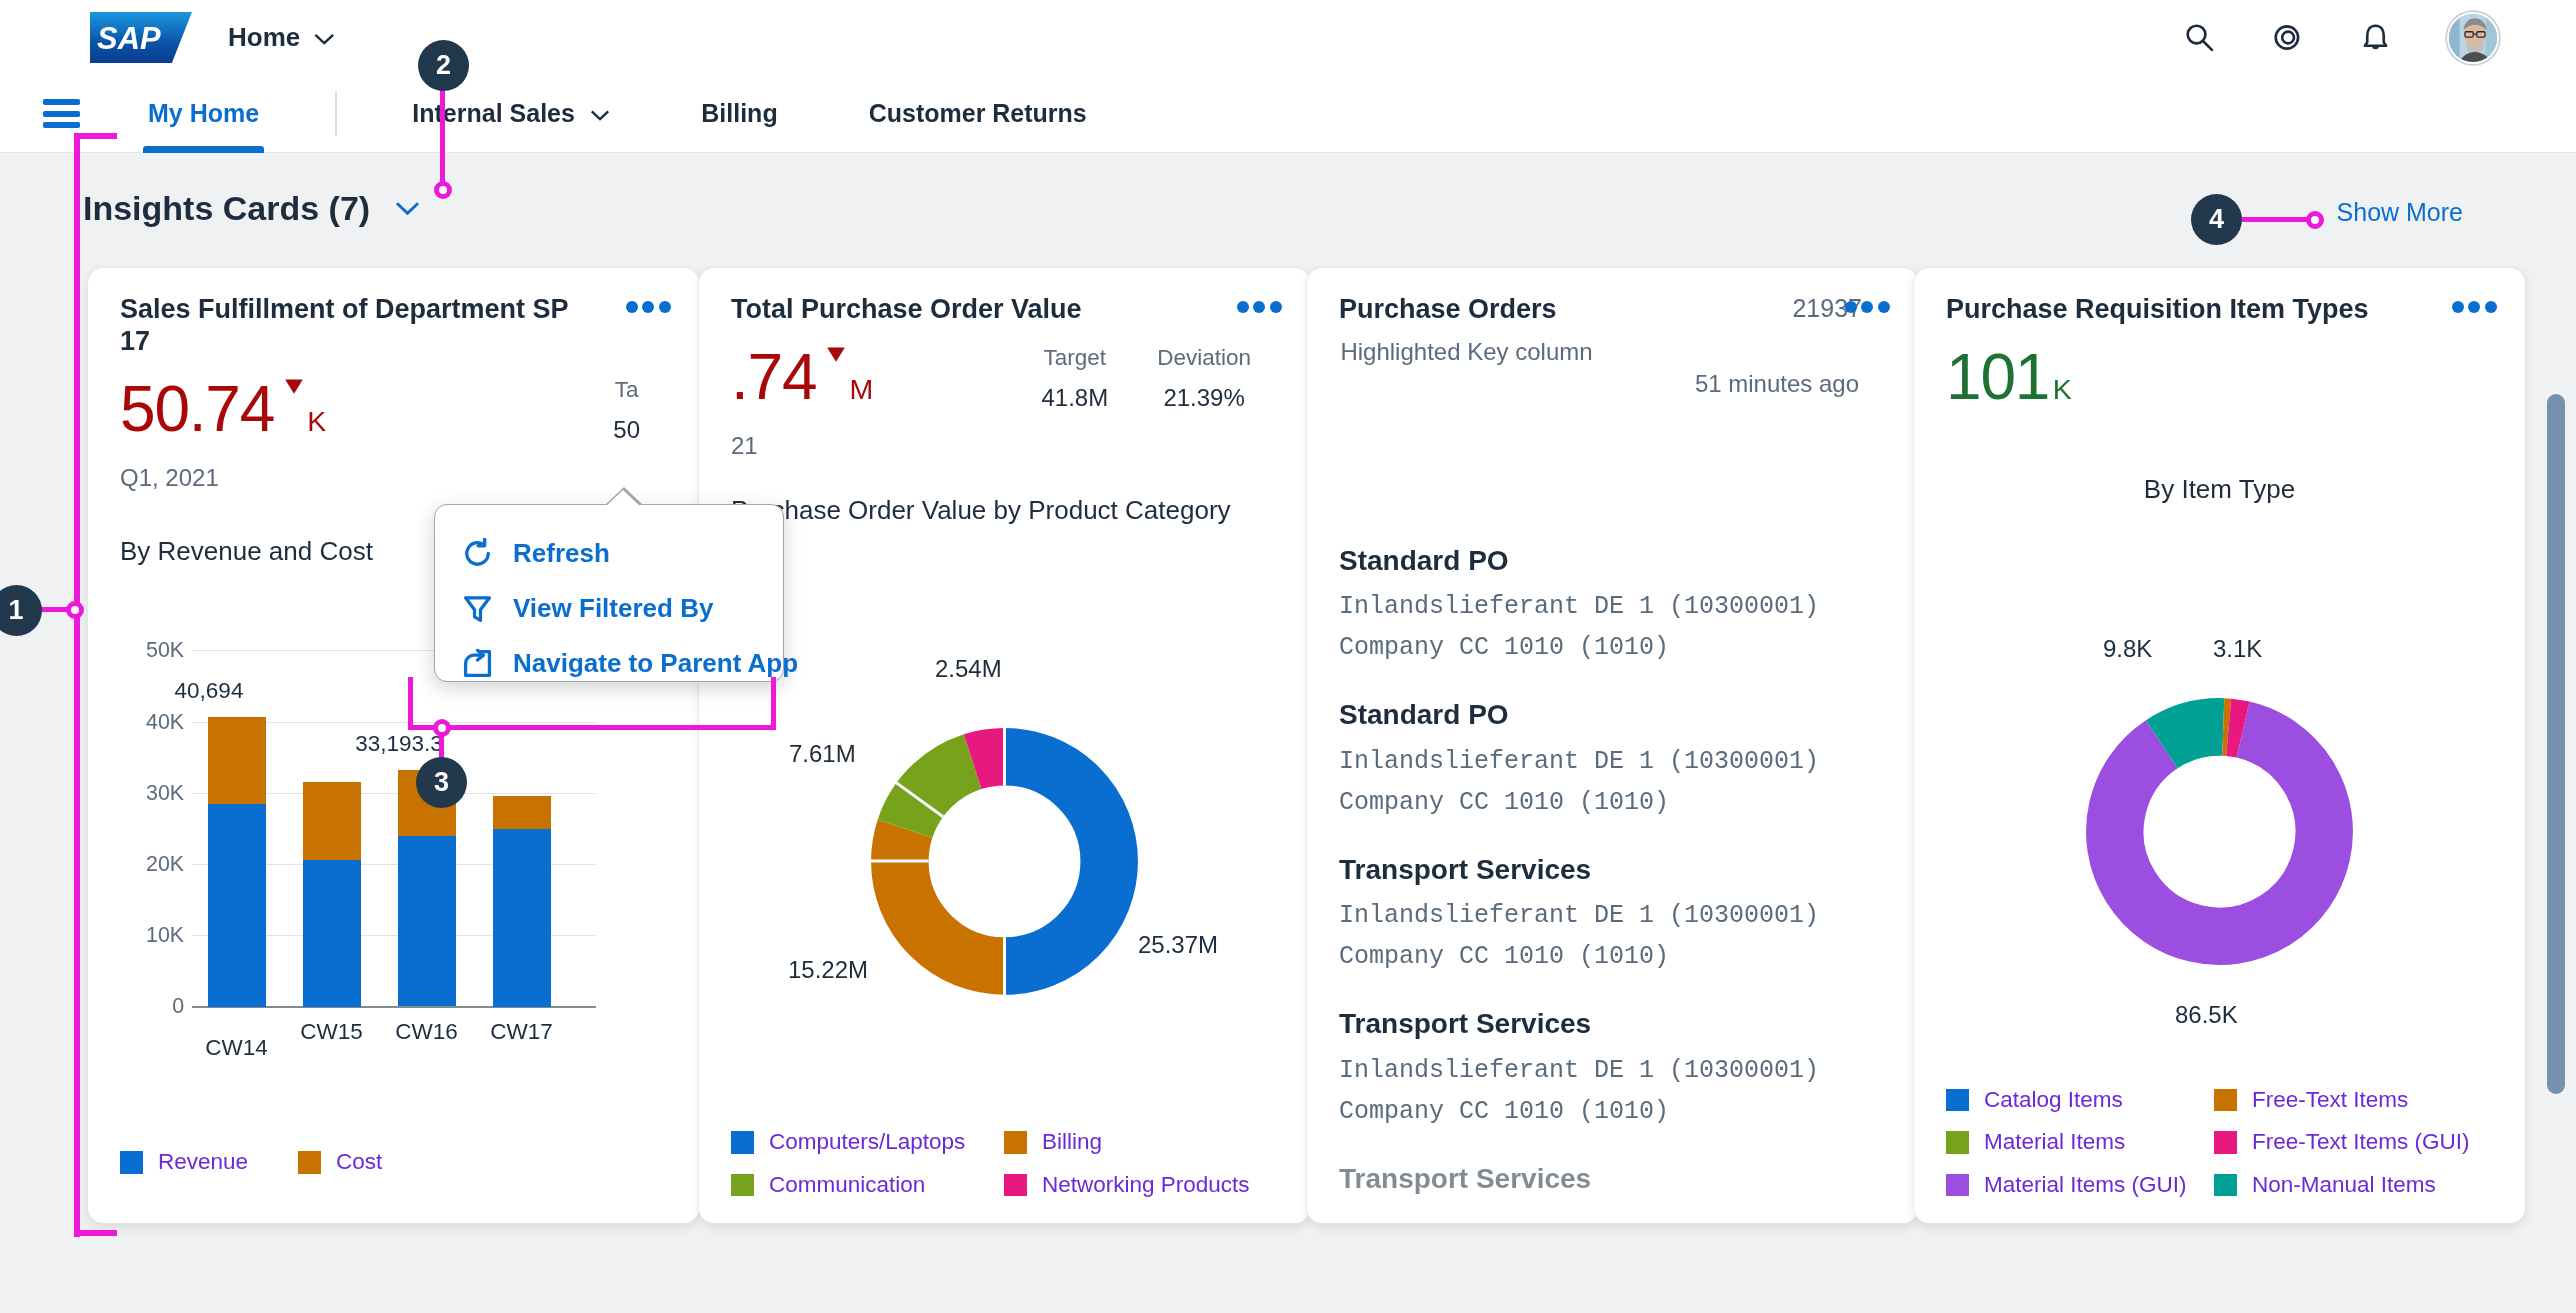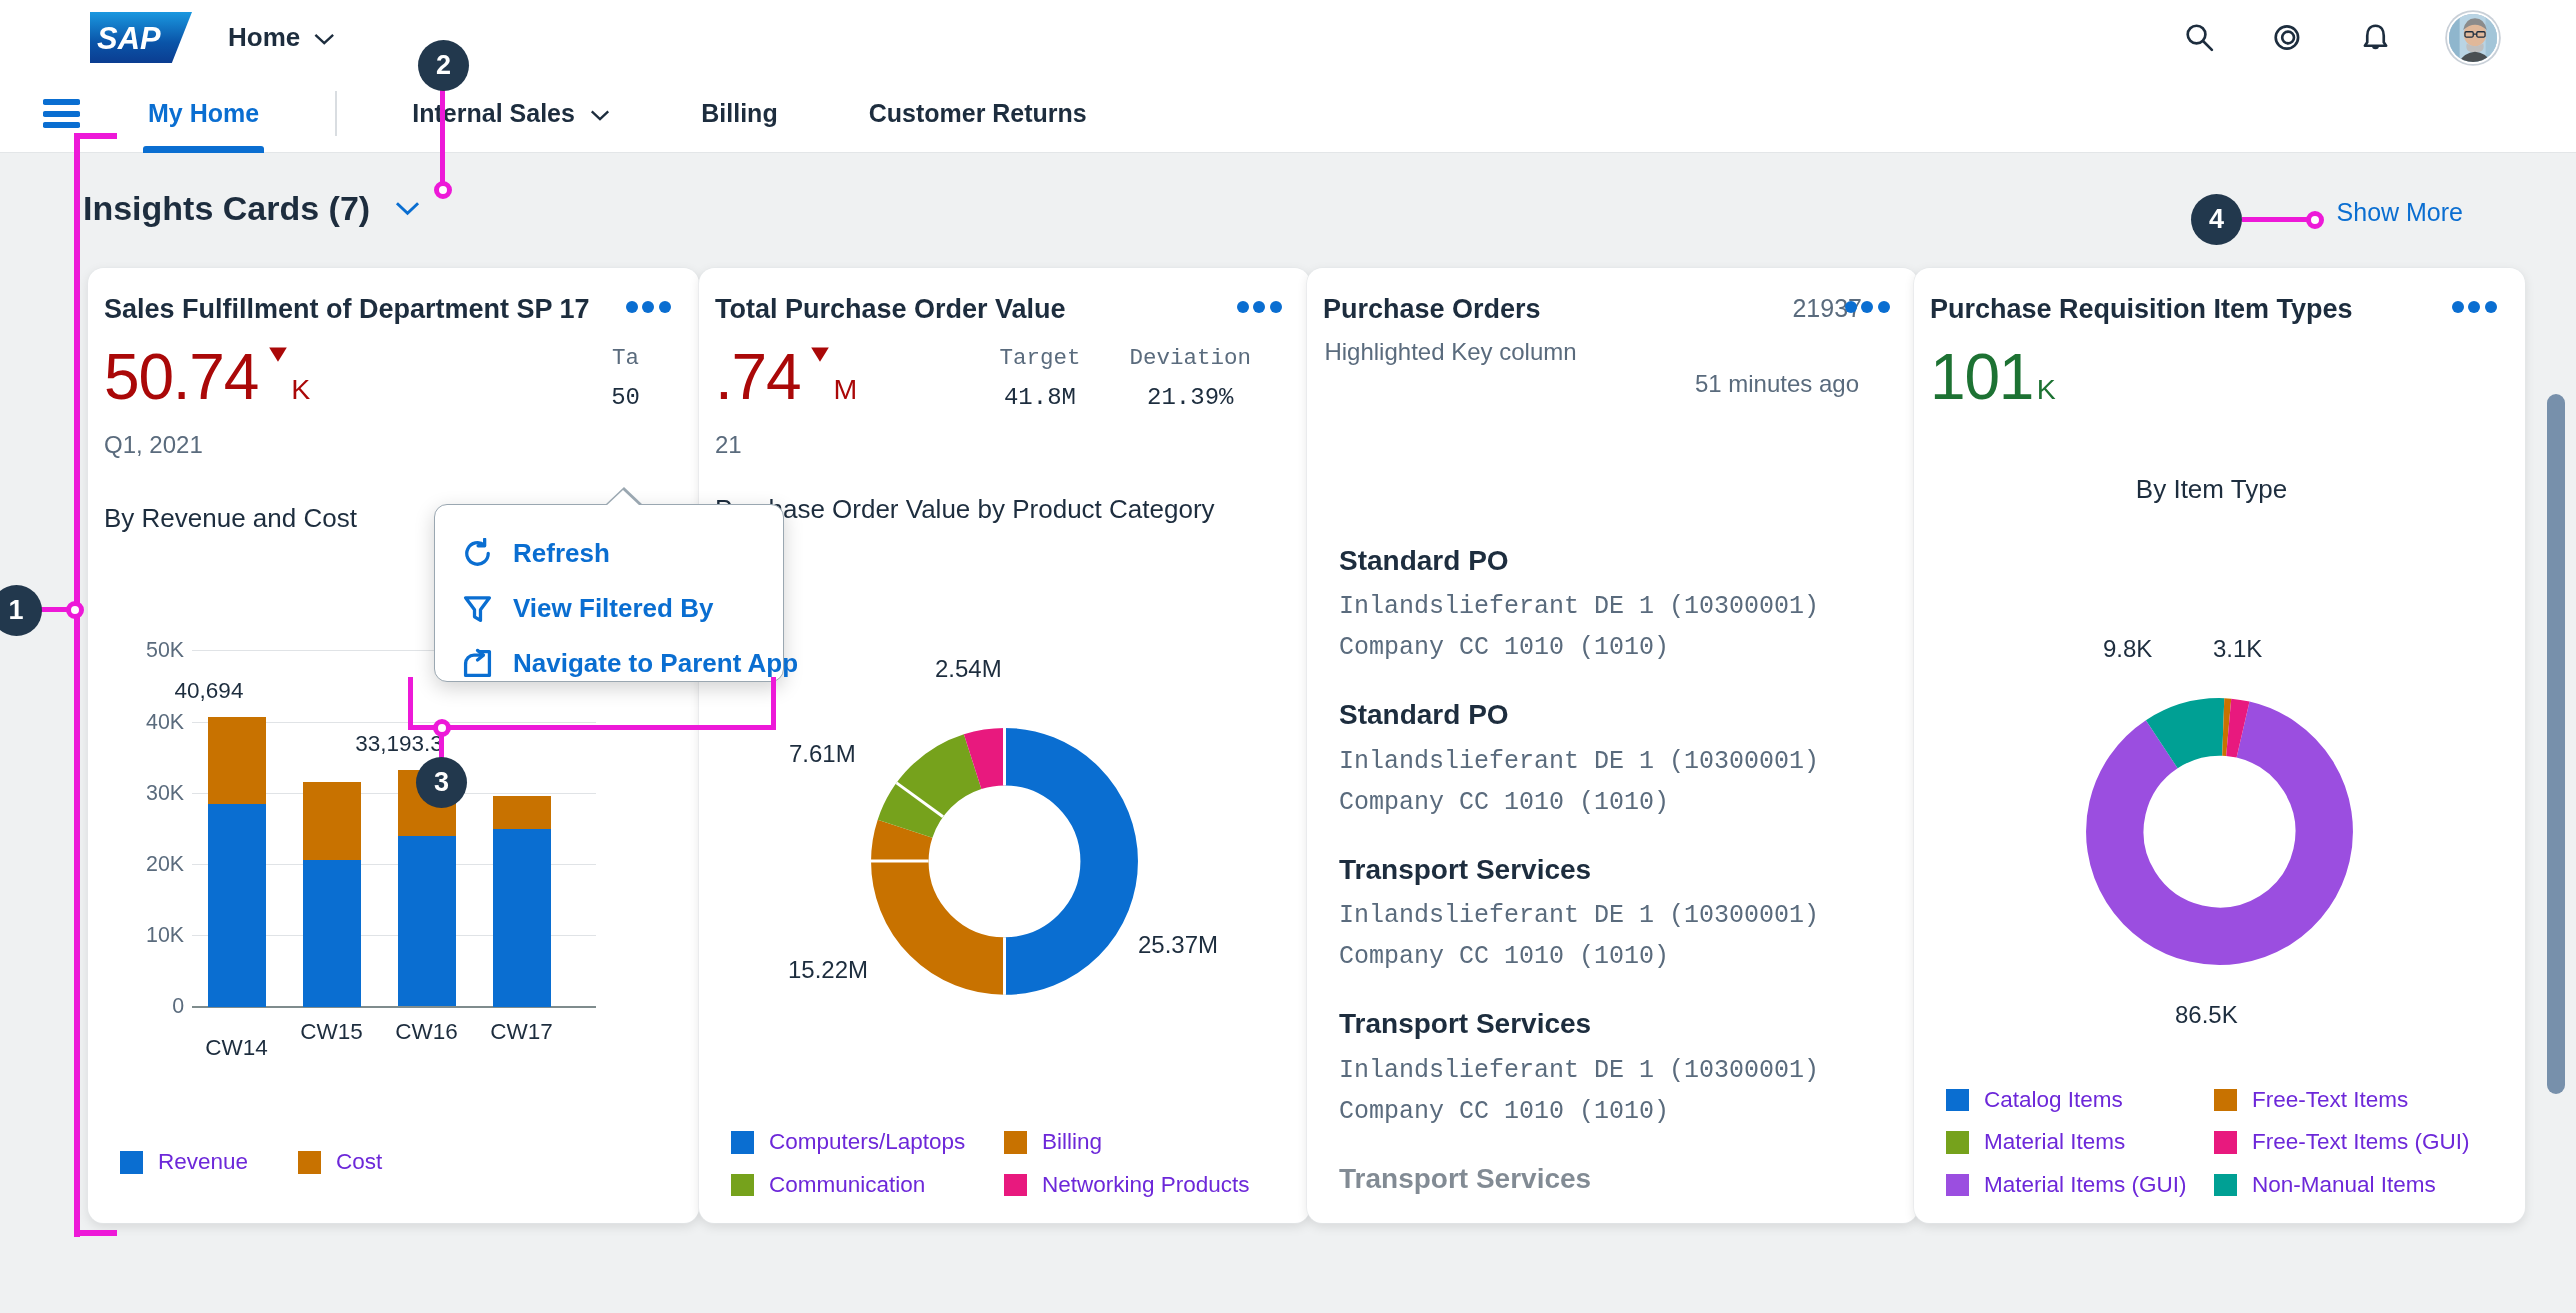--- a/index.html
+++ b/index.html
@@ -77,42 +77,42 @@
     position:absolute; top:0; width:611px; height:955px;
     background:#ffffff; border-radius:15.4px;
     box-shadow:0 0 0 0.6px #e4e7e9, 0 3.6px 10.7px rgba(0,0,0,.10);
     overflow:hidden;
   }
   .card.c1 { left:88px; }
   .card.c2 { left:699px; }
   .card.c3 { left:1307px; }
   .card.c4 { left:1914px; }
 
-  .card-head { position:relative; padding:26px 32px 0 16px; }
+  .card-head { position:relative; padding:26px 32px 0 32px; }
   .card-title {
     font-size:27px; font-weight:700; color:#1d2d3e; line-height:1.18;
     padding-right:77px;
   }
   .card-title-row { display:flex; align-items:flex-start; }
   .card-count {
     margin-left:auto; font-size:25px; color:#5a6b7d; padding-right:24px; white-space:nowrap;
   }
   .dots {
     position:absolute; top:28.5px; right:28.5px; width:45px; height:20px;
     display:flex; align-items:center; justify-content:space-between; cursor:pointer;
   }
   .dots i { width:12px; height:12px; border-radius:50%; background:#0a6ed1; display:block; }
 
   .kpi-row { display:flex; align-items:flex-start; margin-top:19px;gap:20px; }
   .kpi-value { font-size:64px; font-weight:400; line-height:1; letter-spacing:-1.2px; white-space:nowrap; }
   .kpi-value.neg { color:#aa0808; }
   .kpi-value.pos { color:#1d7233; }
   .kpi-trend { display:inline-block; margin-left:9.5px; vertical-align:top; }
   .kpi-unit { font-size:28.5px; margin-left:3.6px; }
-  .kpi-side { margin-left:auto; display:flex; gap:49px; padding-right:27px;font-family:Liberation Mono, monospace; }
+  .kpi-side { margin-left:auto; display:flex; gap:49px; padding-right:27px; }
   .kpi-side-col { text-align:center; }
   .kpi-side-lab { font-size:22.5px; color:#5a6b7d; white-space:nowrap; }
   .kpi-side-val { font-size:24px; color:#1d2d3e; margin-top:13px; white-space:nowrap; }
   .kpi-sub { font-size:24px; color:#5a6b7d; margin-top:20px; }
   .card-subtitle-grey { font-size:24px; color:#5a6b7d; line-height:1.28; margin-top:3.6px; }
   .card-time { font-size:24px; color:#5a6b7d; white-space:nowrap; }
   .by-label { font-size:26px; color:#1d2d3e; margin-top:44px; }
   .by-label.center { text-align:center; margin-top:34px; }
 
   

